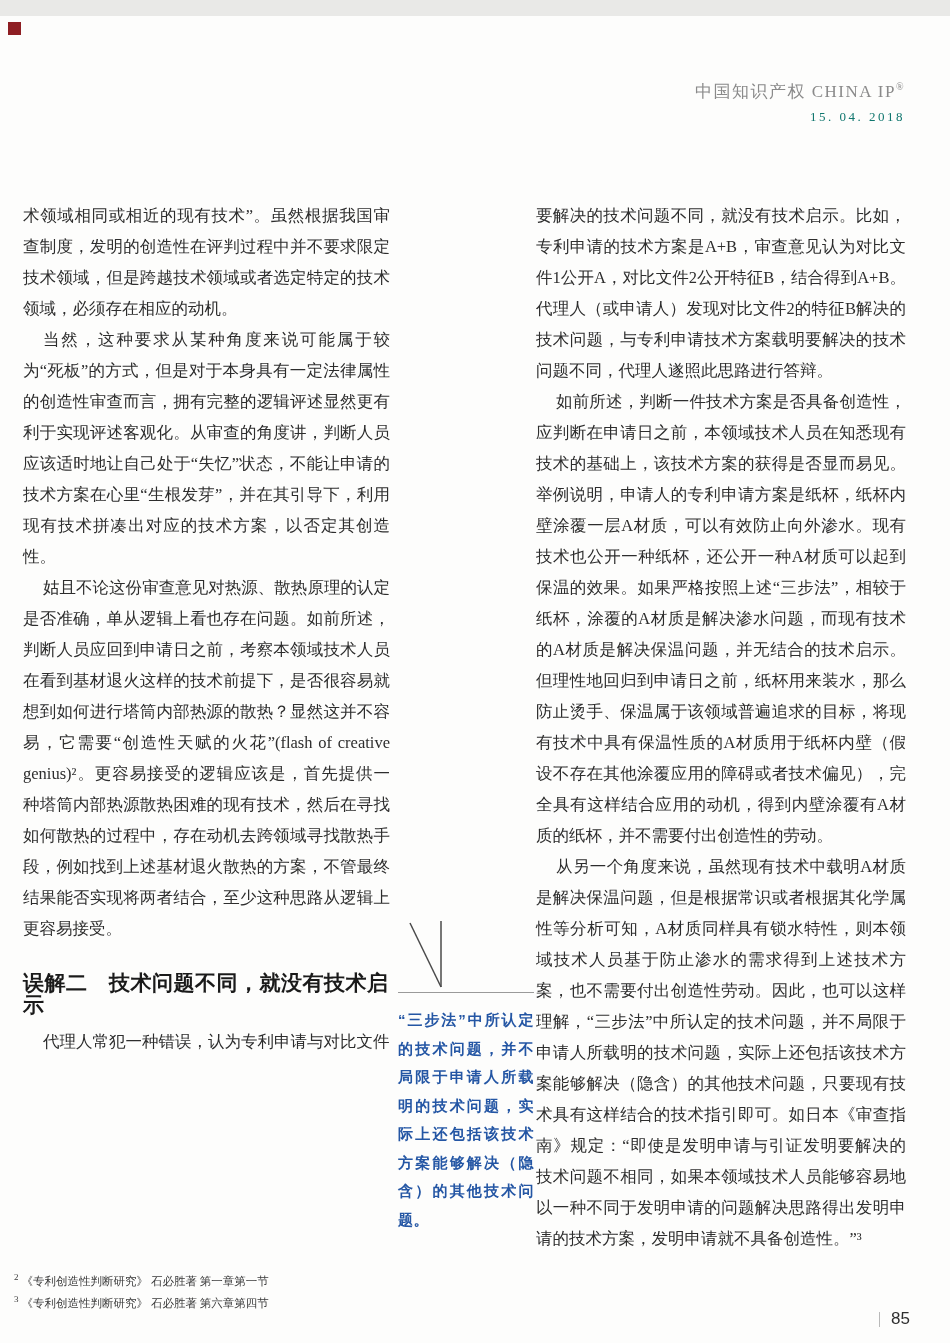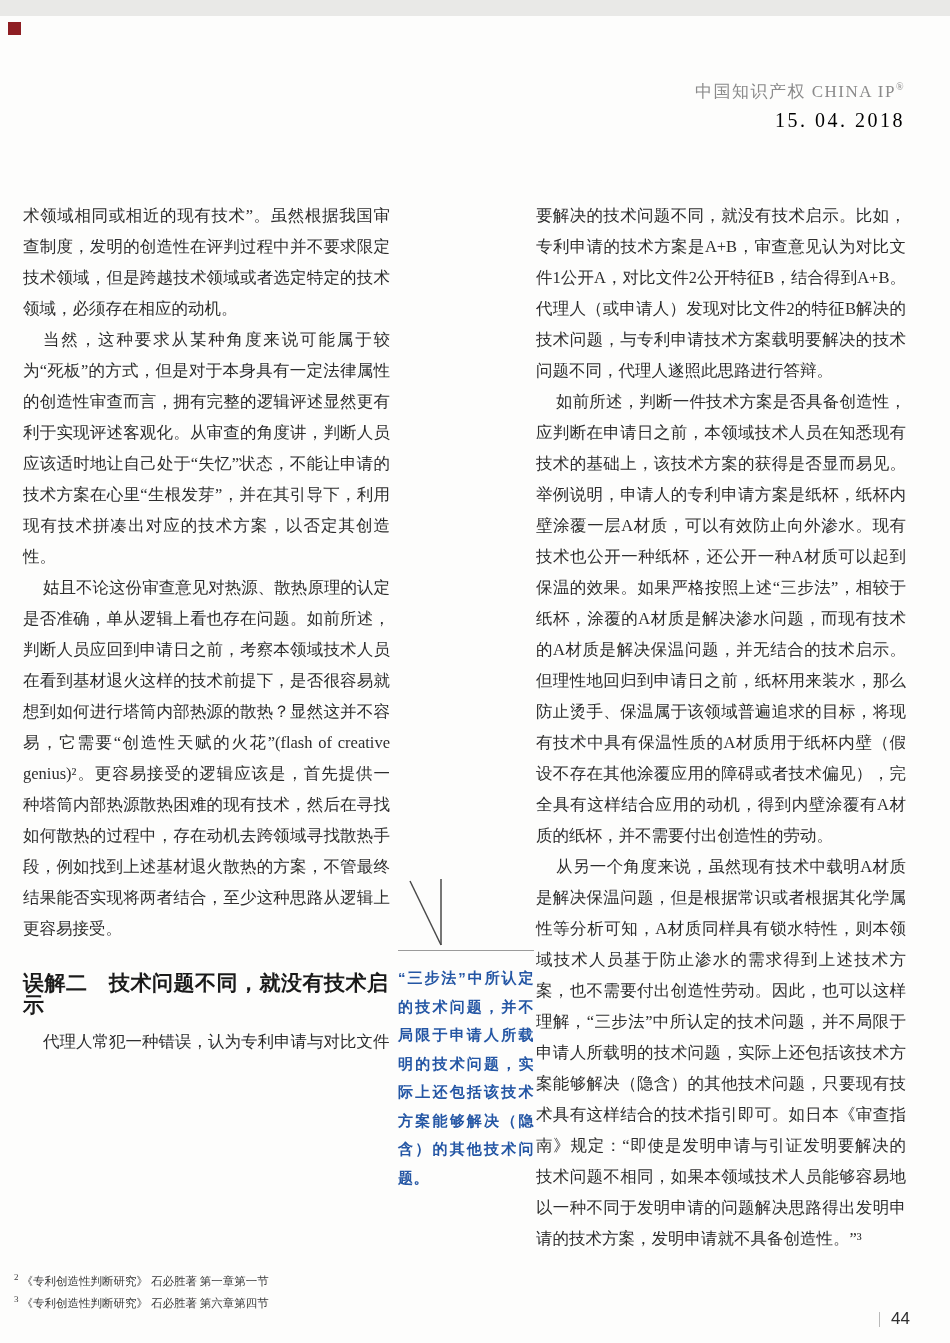--- a/index.html
+++ b/index.html
@@ -12,38 +12,38 @@
   .page::after{ 
     content:""; position:absolute; left:0; right:0; bottom:0; height:5px;
     background:linear-gradient(to bottom, rgba(0,0,0,0), rgba(0,0,0,0.10));
     pointer-events:none;
   }
   .corner-stamp{ position:absolute; left:8px; top:6px; width:13px; height:13px; background:#8e1e23; }
 
   .masthead{ position:absolute; top:64px; right:45px; text-align:right; color:#8a8a8a; }
   .brand{ font-size:17px; letter-spacing:1.5px; white-space:nowrap; }
   .brand sup{ font-size:10px; }
-  .issue-date{ font-size:20px; letter-spacing:2.5px; margin-top:6px; color:#000000; }
+  .issue-date{ font-size:13px; letter-spacing:2.5px; margin-top:6px; color:#0f766e; }
 
   .col{
     position:absolute; top:184px; text-align:justify;
     font-size:16.5px; line-height:31px; color:#2d2d2d;
   }
   .col p{ margin:0; }
   .col p.ind{ text-indent:20px; }
   .left-col{ left:23px; width:367px; }
   .right-col{ left:536px; width:370px; }
 
   .section-heading{
     font-family:"Liberation Sans","DejaVu Sans",sans-serif;
     font-weight:bold; font-size:21px; line-height:22px; color:#1a1a1a;
     margin:28px 0 10px 0; text-align:left; letter-spacing:0.5px;
   }
 
-  .callout{ position:absolute; left:398px; top:861px; width:136px; }
+  .callout{ position:absolute; left:398px; top:903px; width:136px; }
   .callout-arrow{ display:block; margin-left:4px; }
   .callout-arrow line{ stroke:#4a4a4a; stroke-width:1.5; }
   .callout-rule{ height:0; border-top:1.5px solid #9a9a9a; margin:1px 0 13px 0; }
   .callout-text{
     font-family:"Liberation Sans","DejaVu Sans",sans-serif;
     font-weight:bold; font-size:15px; line-height:28.5px;
     color:#2456a4; text-align:justify; letter-spacing:0.5px;
   }
 
   .footnotes{ position:absolute; left:14px; top:1252px; font-size:11.5px; line-height:18px; color:#3a3a3a; }
@@ -94,16 +94,16 @@
     <p class="ind">从另一个角度来说，虽然现有技术中载明A材质是解决保温问题，但是根据常识或者根据其化学属性等分析可知，A材质同样具有锁水特性，则本领域技术人员基于防止渗水的需求得到上述技术方案，也不需要付出创造性劳动。因此，也可以这样理解，“三步法”中所认定的技术问题，并不局限于申请人所载明的技术问题，实际上还包括该技术方案能够解决（隐含）的其他技术问题，只要现有技术具有这样结合的技术指引即可。如日本《审查指南》规定：“即使是发明申请与引证发明要解决的技术问题不相同，如果本领域技术人员能够容易地以一种不同于发明申请的问题解决思路得出发明申请的技术方案，发明申请就不具备创造性。”³</p>
   </div>
 
   <div class="footnotes">
     <div><sup>2</sup><span>《专利创造性判断研究》 石必胜著 第一章第一节</span></div>
     <div><sup>3</sup><span>《专利创造性判断研究》 石必胜著 第六章第四节</span></div>
   </div>
 
   <div class="pageno">
     <span class="bar"></span>
-    <span>44</span>
+    <span>85</span>
   </div>
 
 </div>
 
 </body></html>

